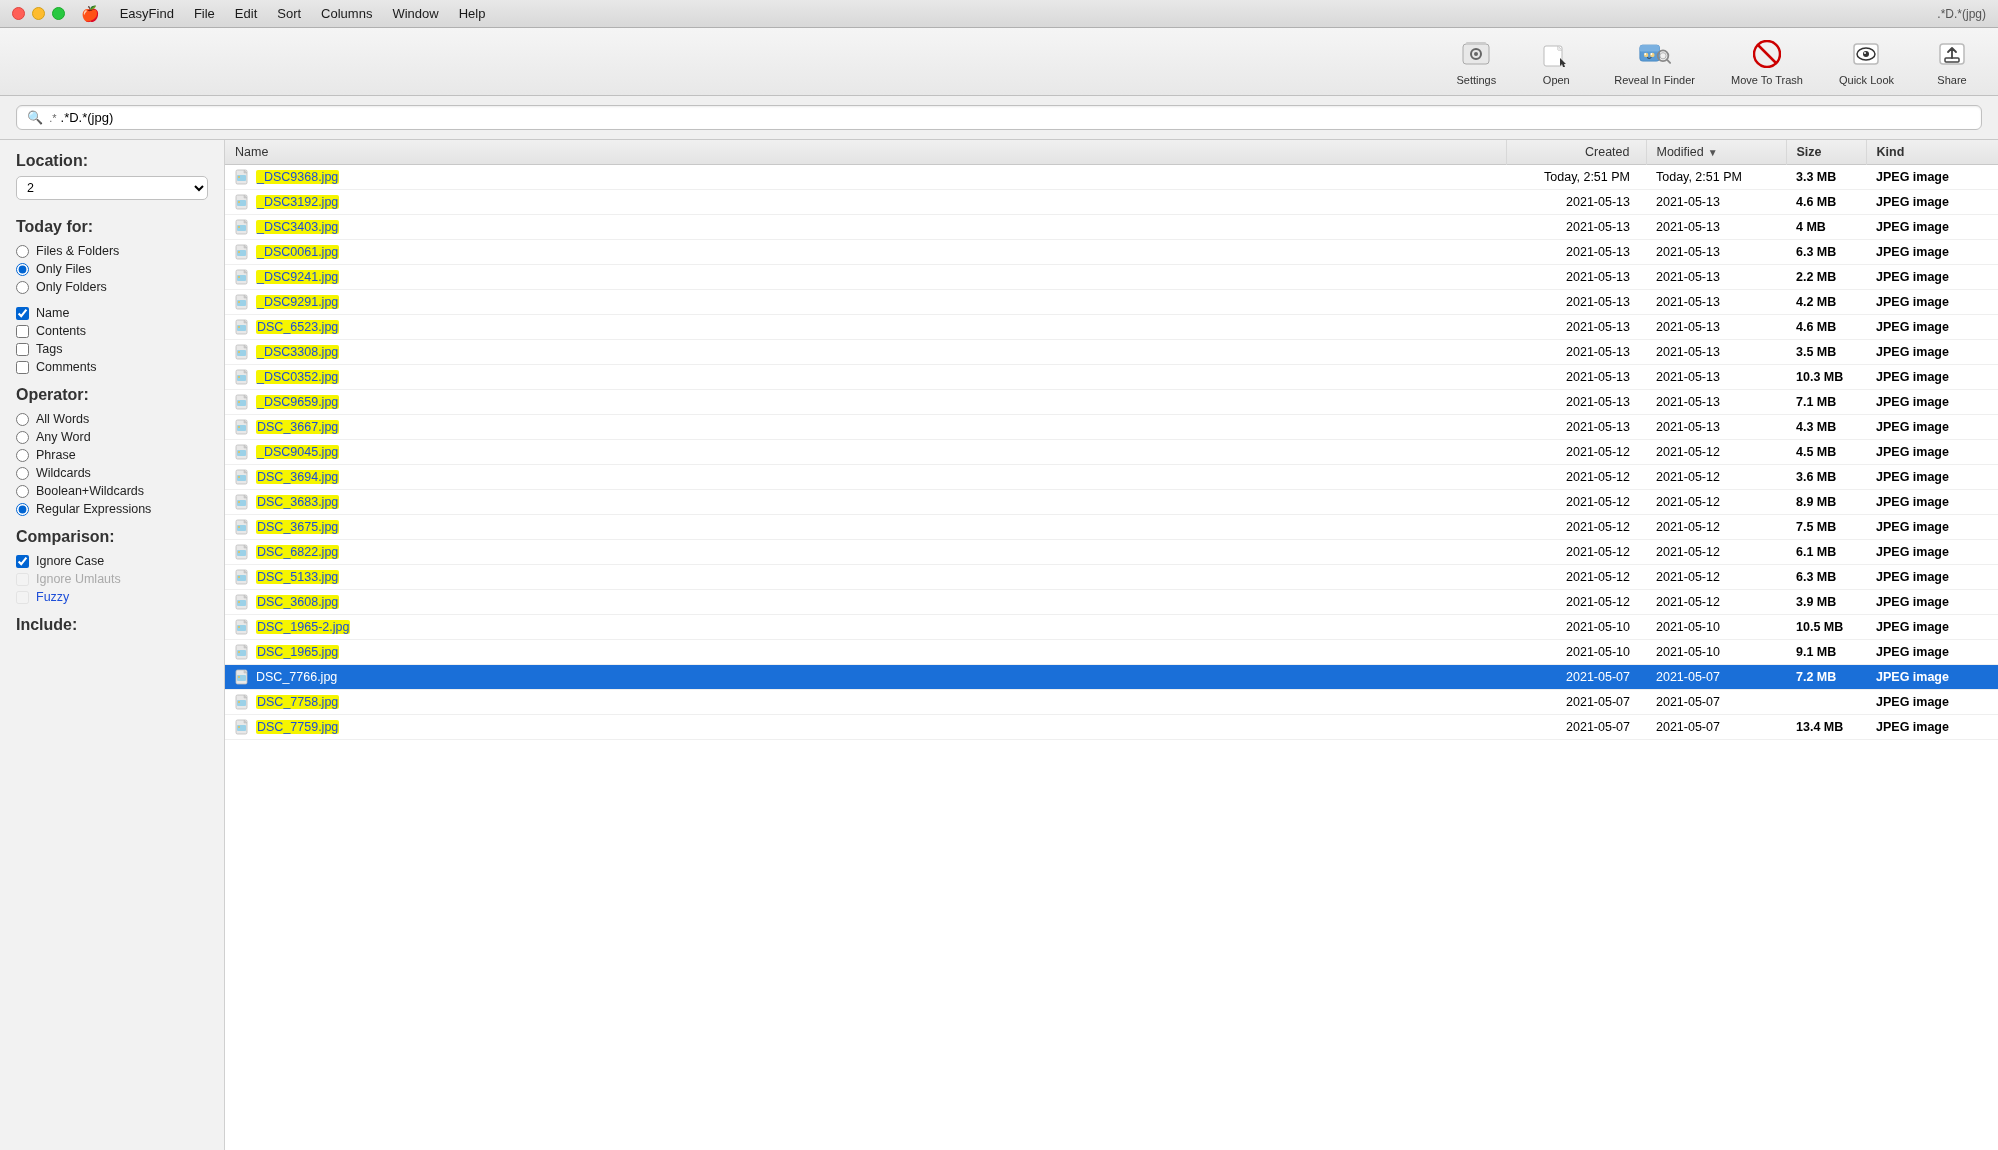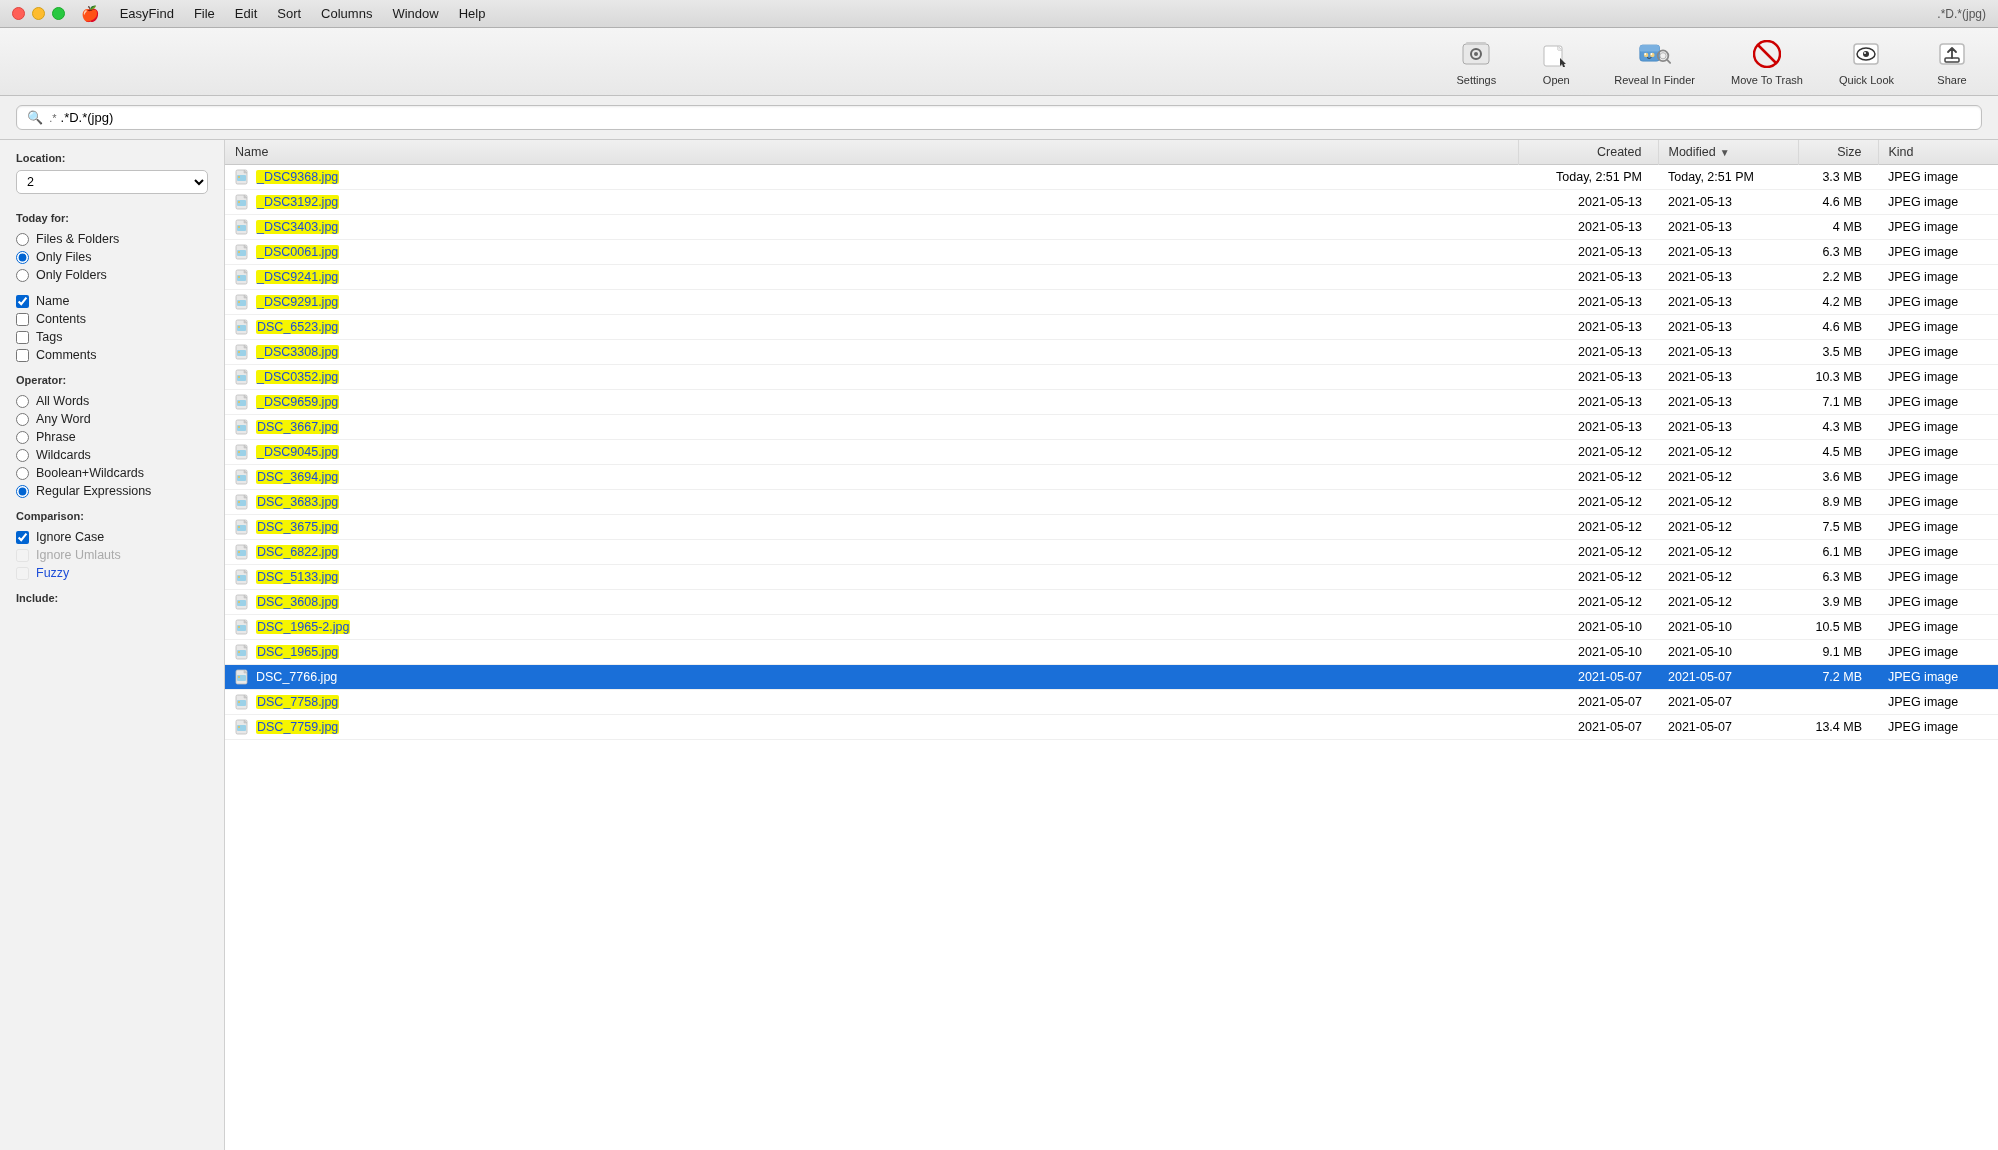--- a/index.html
+++ b/index.html
@@ -131,21 +131,21 @@
     .sidebar {
       width: 225px;
       min-width: 225px;
       background: #f2f2f2;
       border-right: 1px solid #d0d0d0;
       padding: 12px 16px;
       overflow-y: auto;
       height: 100%;
     }
     .sidebar-section-title {
-      font-size: 11px;
+      font-size: 16px;
       font-weight: 600;
       color: #333;
       margin-bottom: 6px;
       margin-top: 10px;
     }
     .sidebar-section-title:first-child { margin-top: 0; }
 
     .sidebar-option {
       display: flex;
       align-items: center;
@@ -223,22 +223,22 @@
       white-space: nowrap;
       overflow: hidden;
       text-overflow: ellipsis;
     }
     .file-name { color: #1a4fd6; cursor: pointer; }
     tbody tr.selected .file-name { color: white; background: transparent; }
 
     .td-name { display: flex; align-items: center; }
     .col-created { width: 140px; text-align: right; padding-right: 16px; }
     .col-modified { width: 140px; text-align: left; padding-right: 16px; }
-    .col-size { width: 80px; text-align: right; padding-right: 16px; }
-    .col-kind { width: 120px; }
+    .col-size { width: 80px; padding-right: 16px; font-weight: bold; }
+    .col-kind { width: 132px; font-weight: bold; }
 
     
     .name-highlight {
       background: #f5f500;
       color: #1a4fd6;
       border-radius: 2px;
       padding: 0 1px;
     }
   </style>
 </head>

